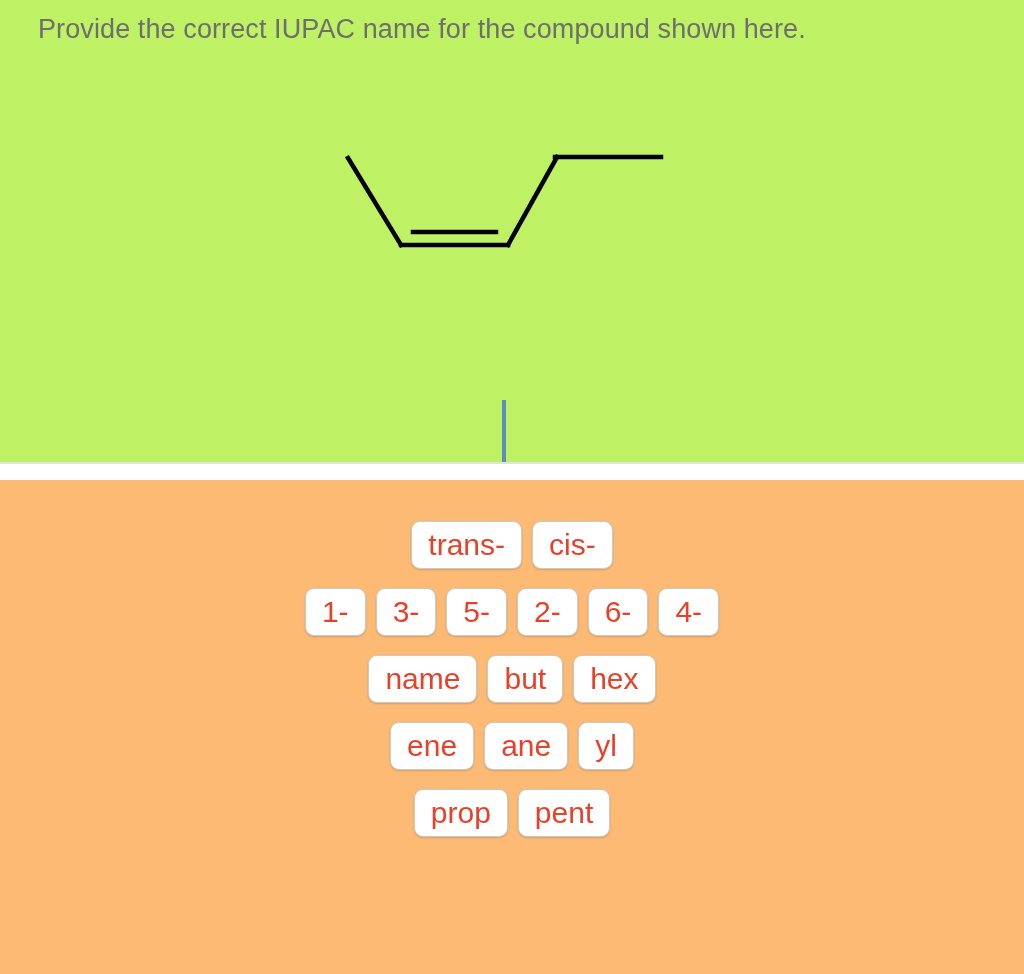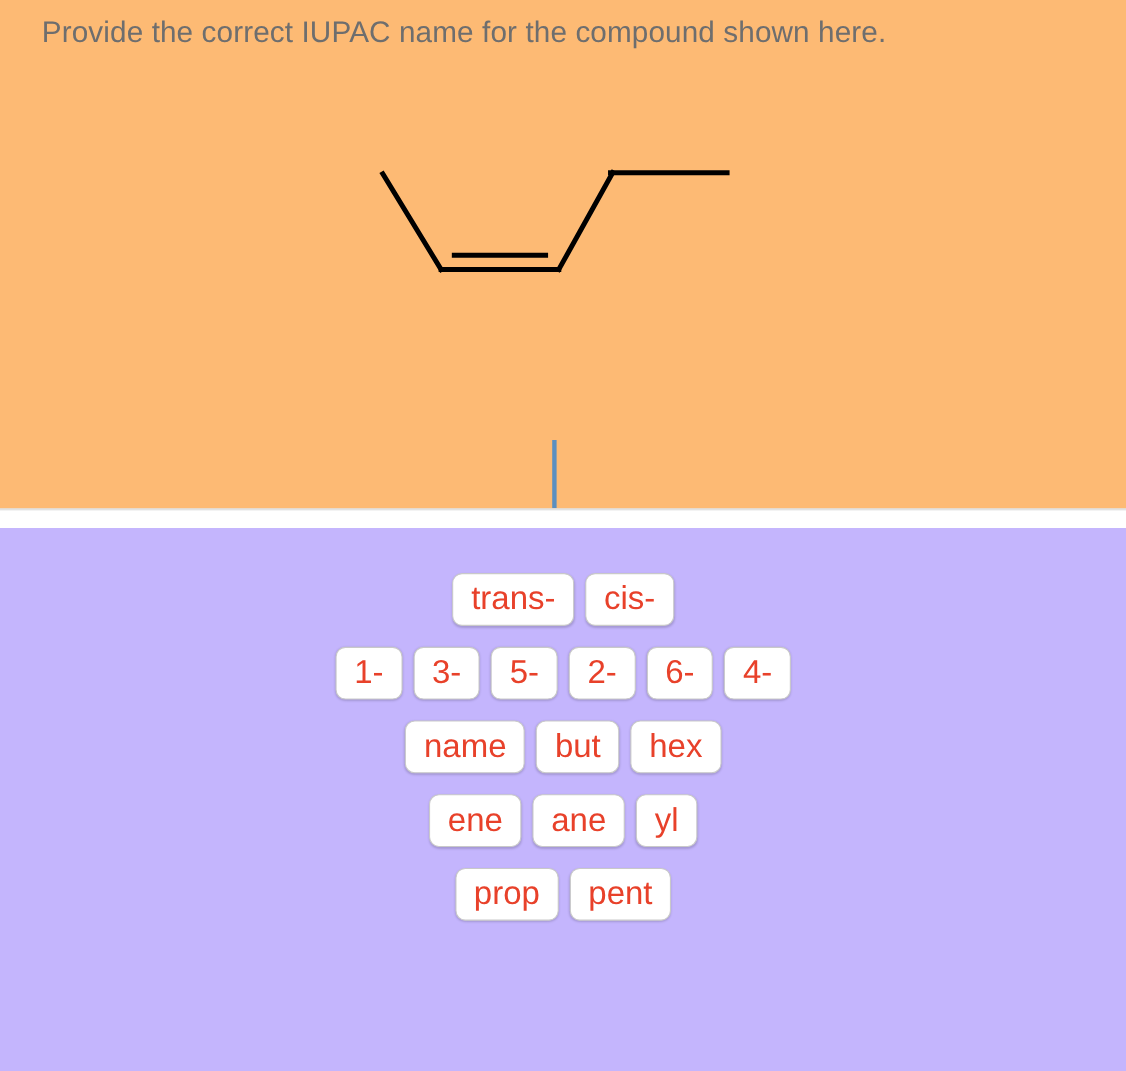--- a/index.html
+++ b/index.html
@@ -16,21 +16,21 @@
     position: relative;
   }
 
   
   .question-area {
     position: absolute;
     left: 0;
     top: 0;
     width: 1024px;
     height: 463px;
-    background: #fdba74;
+    background: #bef264;
   }
   .prompt {
     position: absolute;
     left: 38px;
     top: 12px;
     font-size: 27px;
     line-height: 34px;
     color: #6e6e6e;
     letter-spacing: 0.1px;
     white-space: nowrap;
@@ -73,21 +73,21 @@
     background: #e2e2e2;
   }
 
   
   .answer-bank {
     position: absolute;
     left: 0;
     top: 480px;
     width: 1024px;
     height: 494px;
-    background: #c4b5fd;
+    background: #fdba74;
     padding-top: 41px;
     box-sizing: border-box;
   }
   .tile-row {
     display: flex;
     justify-content: center;
     align-items: center;
     gap: 10px;
     margin-bottom: 19px;
   }

